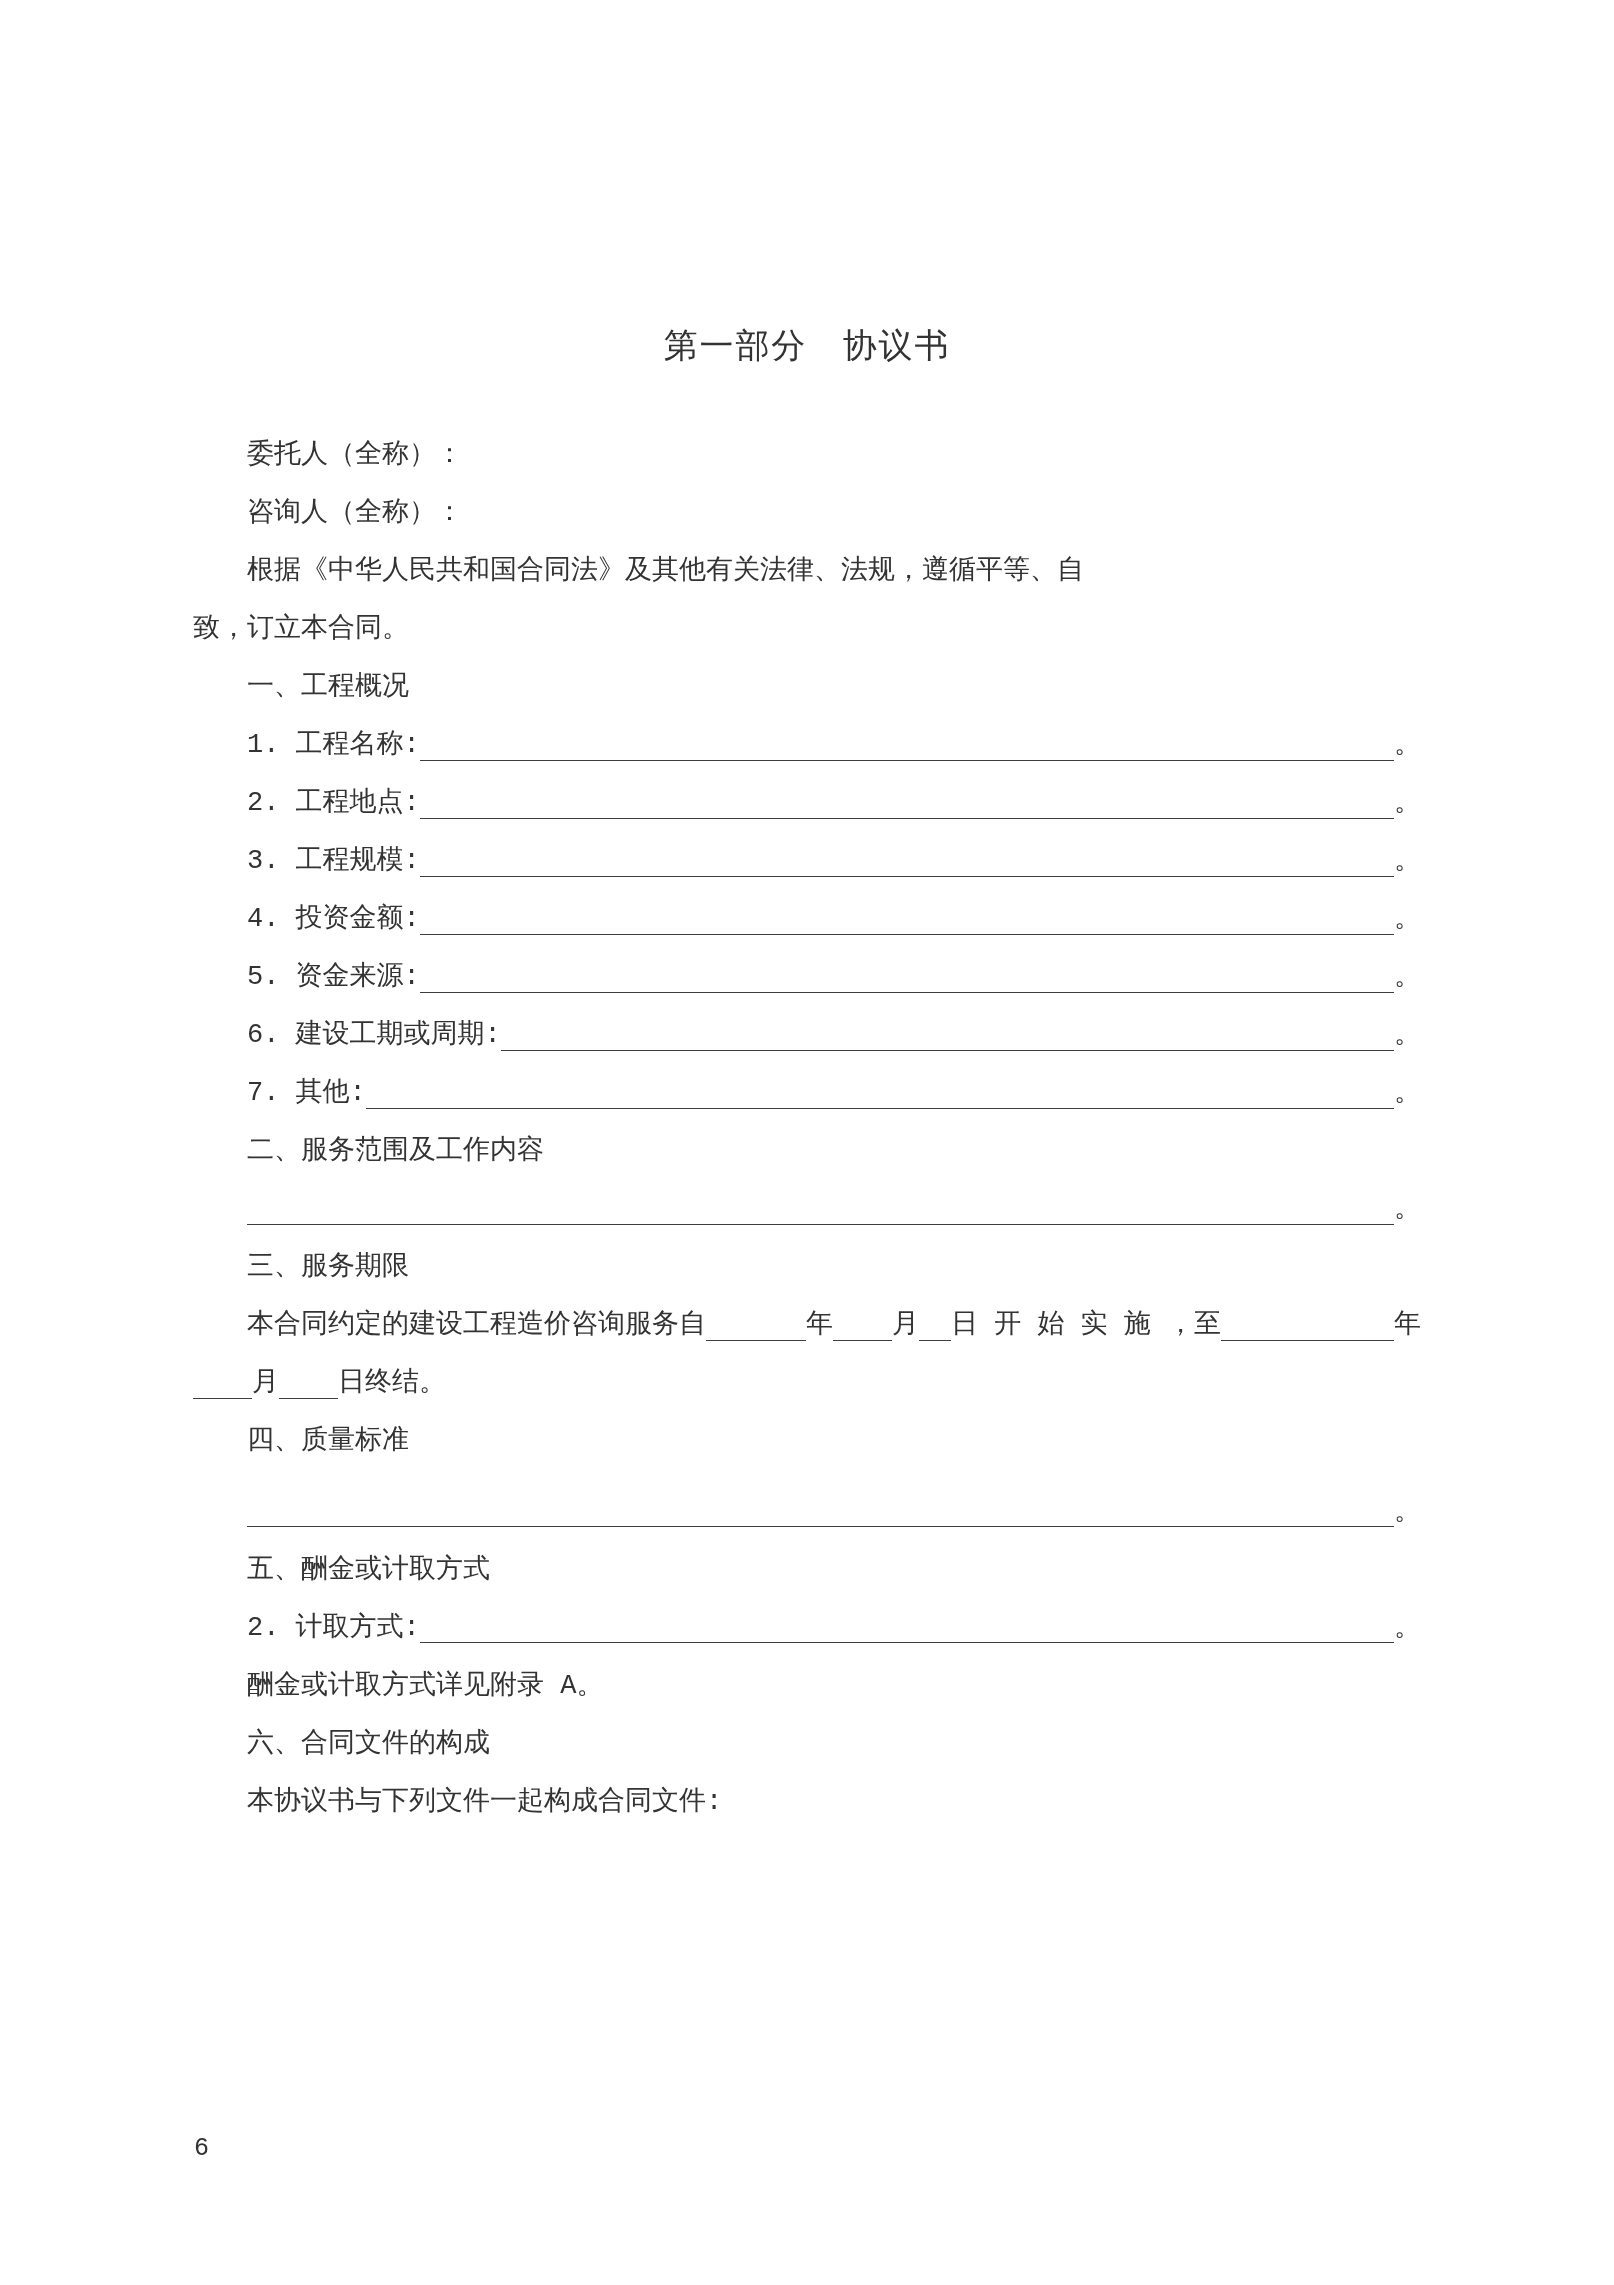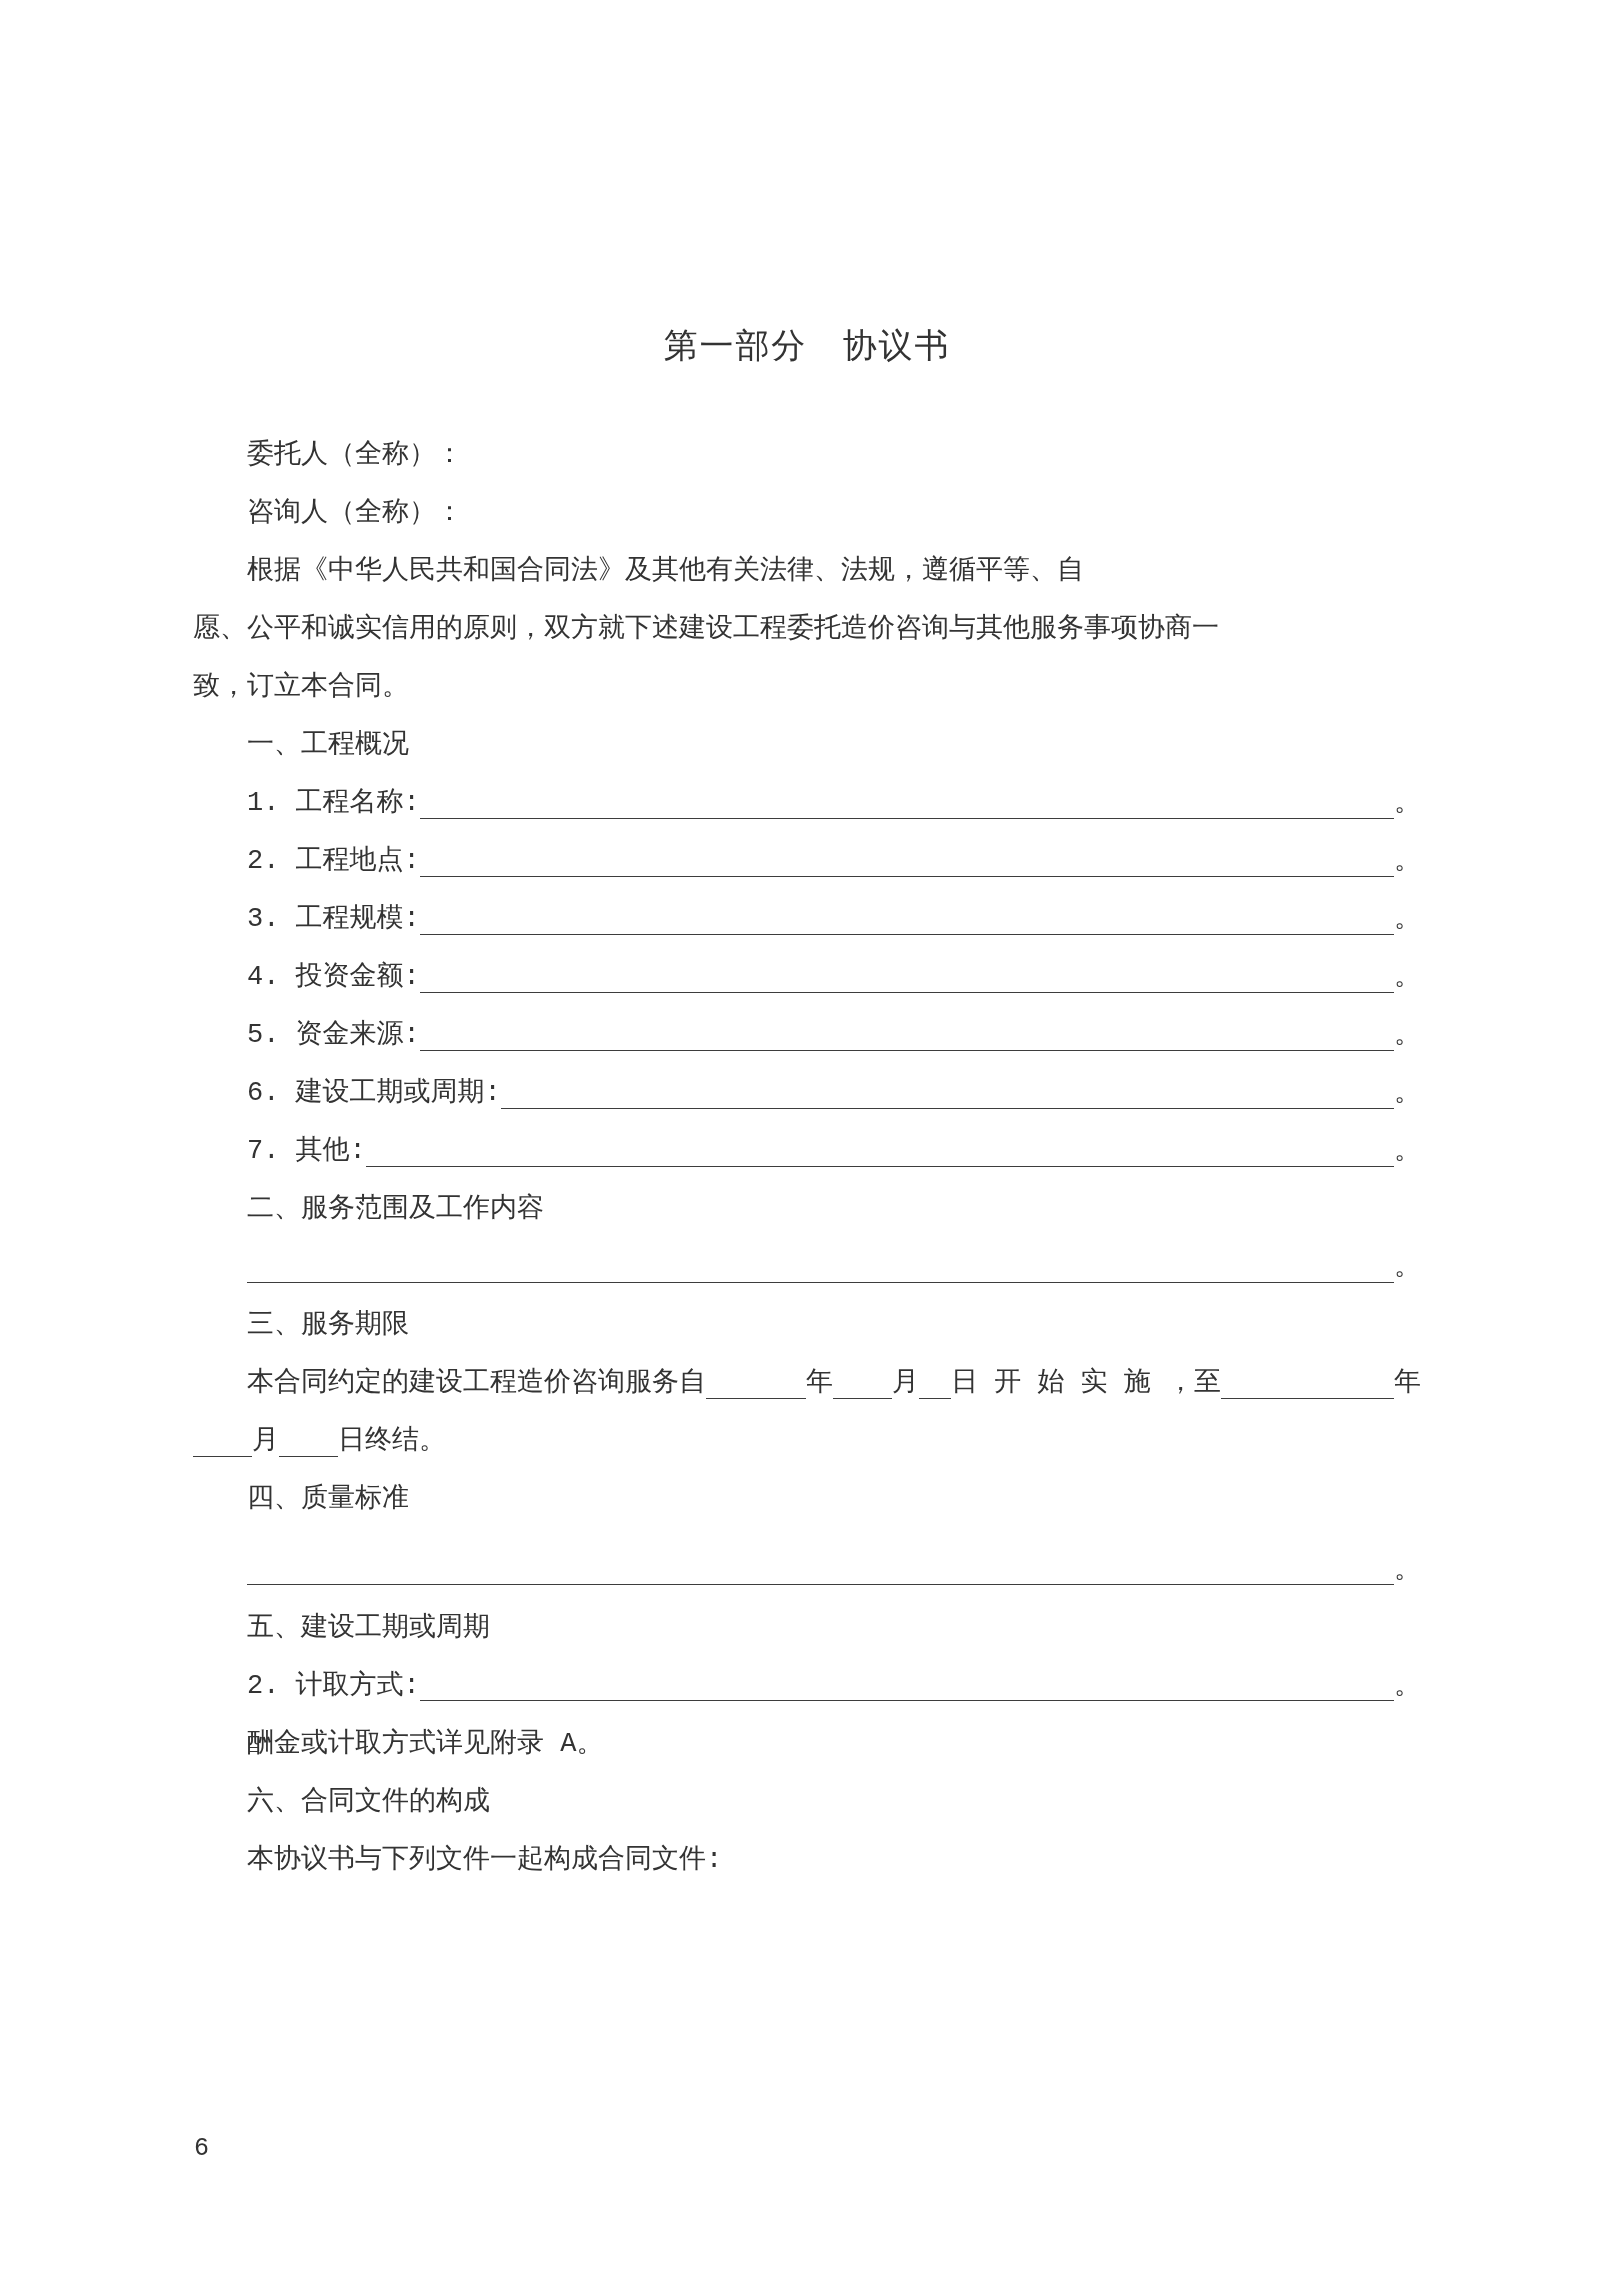--- a/index.html
+++ b/index.html
@@ -68,23 +68,20 @@
     <h1 class="title">第一部分　协议书</h1>
 
     <div class="line indent">
       <span>委托人（全称）：</span>
     </div>
     <div class="line indent">
       <span>咨询人（全称）：</span>
     </div>
     <div class="line indent">
       <span>根据《中华人民共和国合同法》及其他有关法律、法规，遵循平等、自</span>
-    </div>
-    <div class="line">
-      <span>愿、公平和诚实信用的原则，双方就下述建设工程委托造价咨询与其他服务事项协商一</span>
     </div>
     <div class="line">
       <span>致，订立本合同。</span>
     </div>
 
     <div class="line indent">
       <span>一、工程概况</span>
     </div>
 
     <div class="line fill indent">
@@ -154,21 +151,21 @@
 
     <div class="line indent">
       <span>四、质量标准</span>
     </div>
     <div class="line fill indent gap-top">
       <span class="blank b-grow"></span>
       <span class="txt">。</span>
     </div>
 
     <div class="line indent">
-      <span>五、建设工期或周期</span>
+      <span>五、酬金或计取方式</span>
     </div>
     <div class="line fill indent">
       <span class="txt">2. 计取方式:</span>
       <span class="blank b-grow"></span>
       <span class="txt">。</span>
     </div>
     <div class="line indent">
       <span>酬金或计取方式详见附录 A。</span>
     </div>
 

